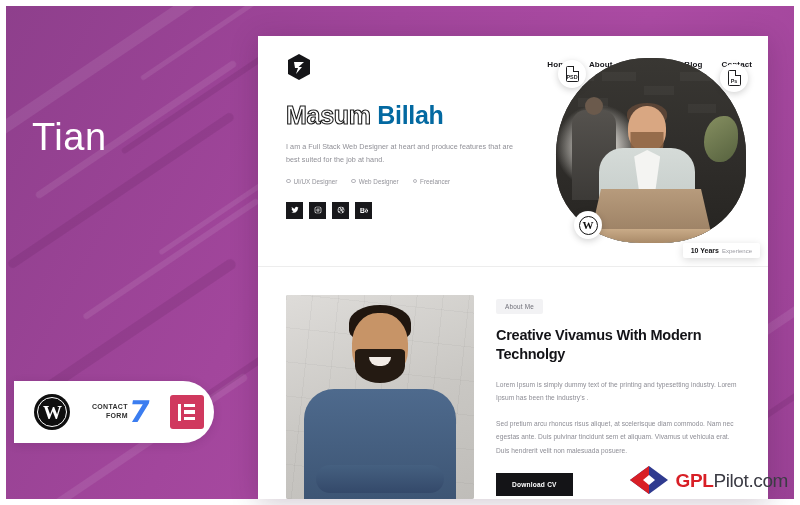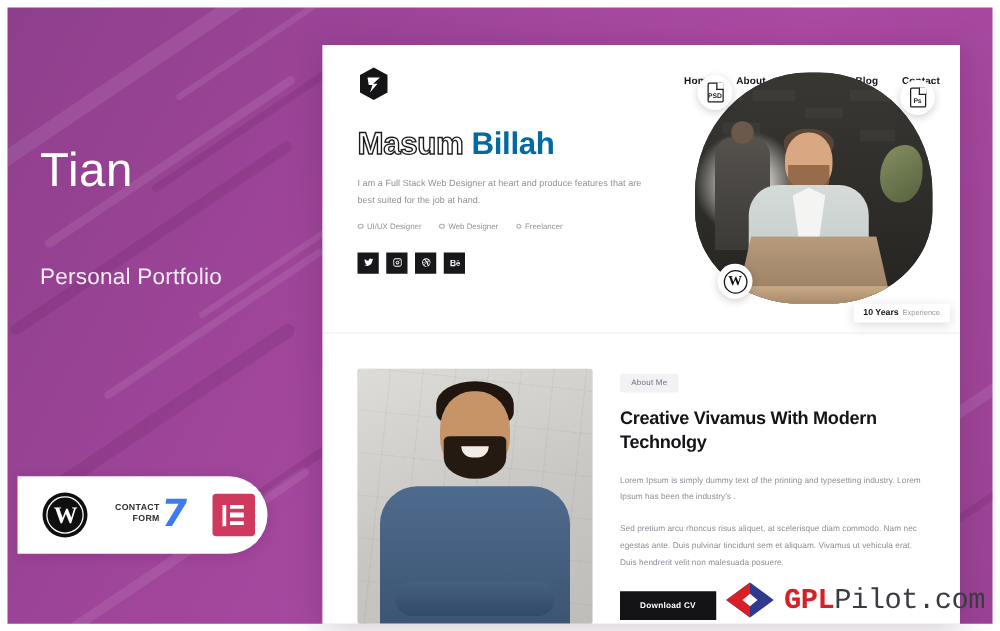--- a/index.html
+++ b/index.html
@@ -424,21 +424,21 @@
   }
 
   
   .gplpilot {
     position: absolute;
     right: 12px; bottom: 10px;
     display: flex; align-items: center; gap: 7px;
     z-index: 30;
   }
   .gpl-mark { width: 40px; height: 30px; }
-  .gpl-text { font-size: 23px; font-weight: 700; letter-spacing: -0.4px; line-height:1;font-family:Liberation Mono, monospace; }
+  .gpl-text { font-size: 19px; font-weight: 700; letter-spacing: -0.4px; line-height:1; }
   .gpl-red { color: #d81f26; }
   .gpl-dark { color: #3b3b44; font-weight: 400; }
 </style>
 </head>
 <body>
 
 <div id="promo">
 
   <div class="purple-bg">
     <div class="streak" style="left:-40px;  top:40px;  width:300px; height:12px;"></div>
@@ -450,21 +450,20 @@
     <div class="streak" style="left:120px;  top:20px;  width:180px; height:5px;"></div>
     <div class="streak dark" style="left:100px; top:90px; width:190px; height:6px;"></div>
     <div class="streak" style="left:140px;  top:200px; width:160px; height:5px;"></div>
     <div class="streak dark" style="left:150px; top:370px; width:150px; height:7px;"></div>
     <div class="streak" style="left:700px;  top:300px; width:180px; height:9px;"></div>
     <div class="streak dark" style="left:690px; top:400px; width:160px; height:6px;"></div>
   </div>
 
   <div class="left-col">
     <div class="brand-title">Tian</div>
-    <div class="tagline-1">Personal Portfolio</div>
   </div>
 
   <div class="plugin-pill">
     <div class="plugin-slot">
       <div class="wp-logo-mark">
         <span>W</span>
       </div>
     </div>
     <div class="plugin-slot cf7">
       <div class="cf7-txt">

